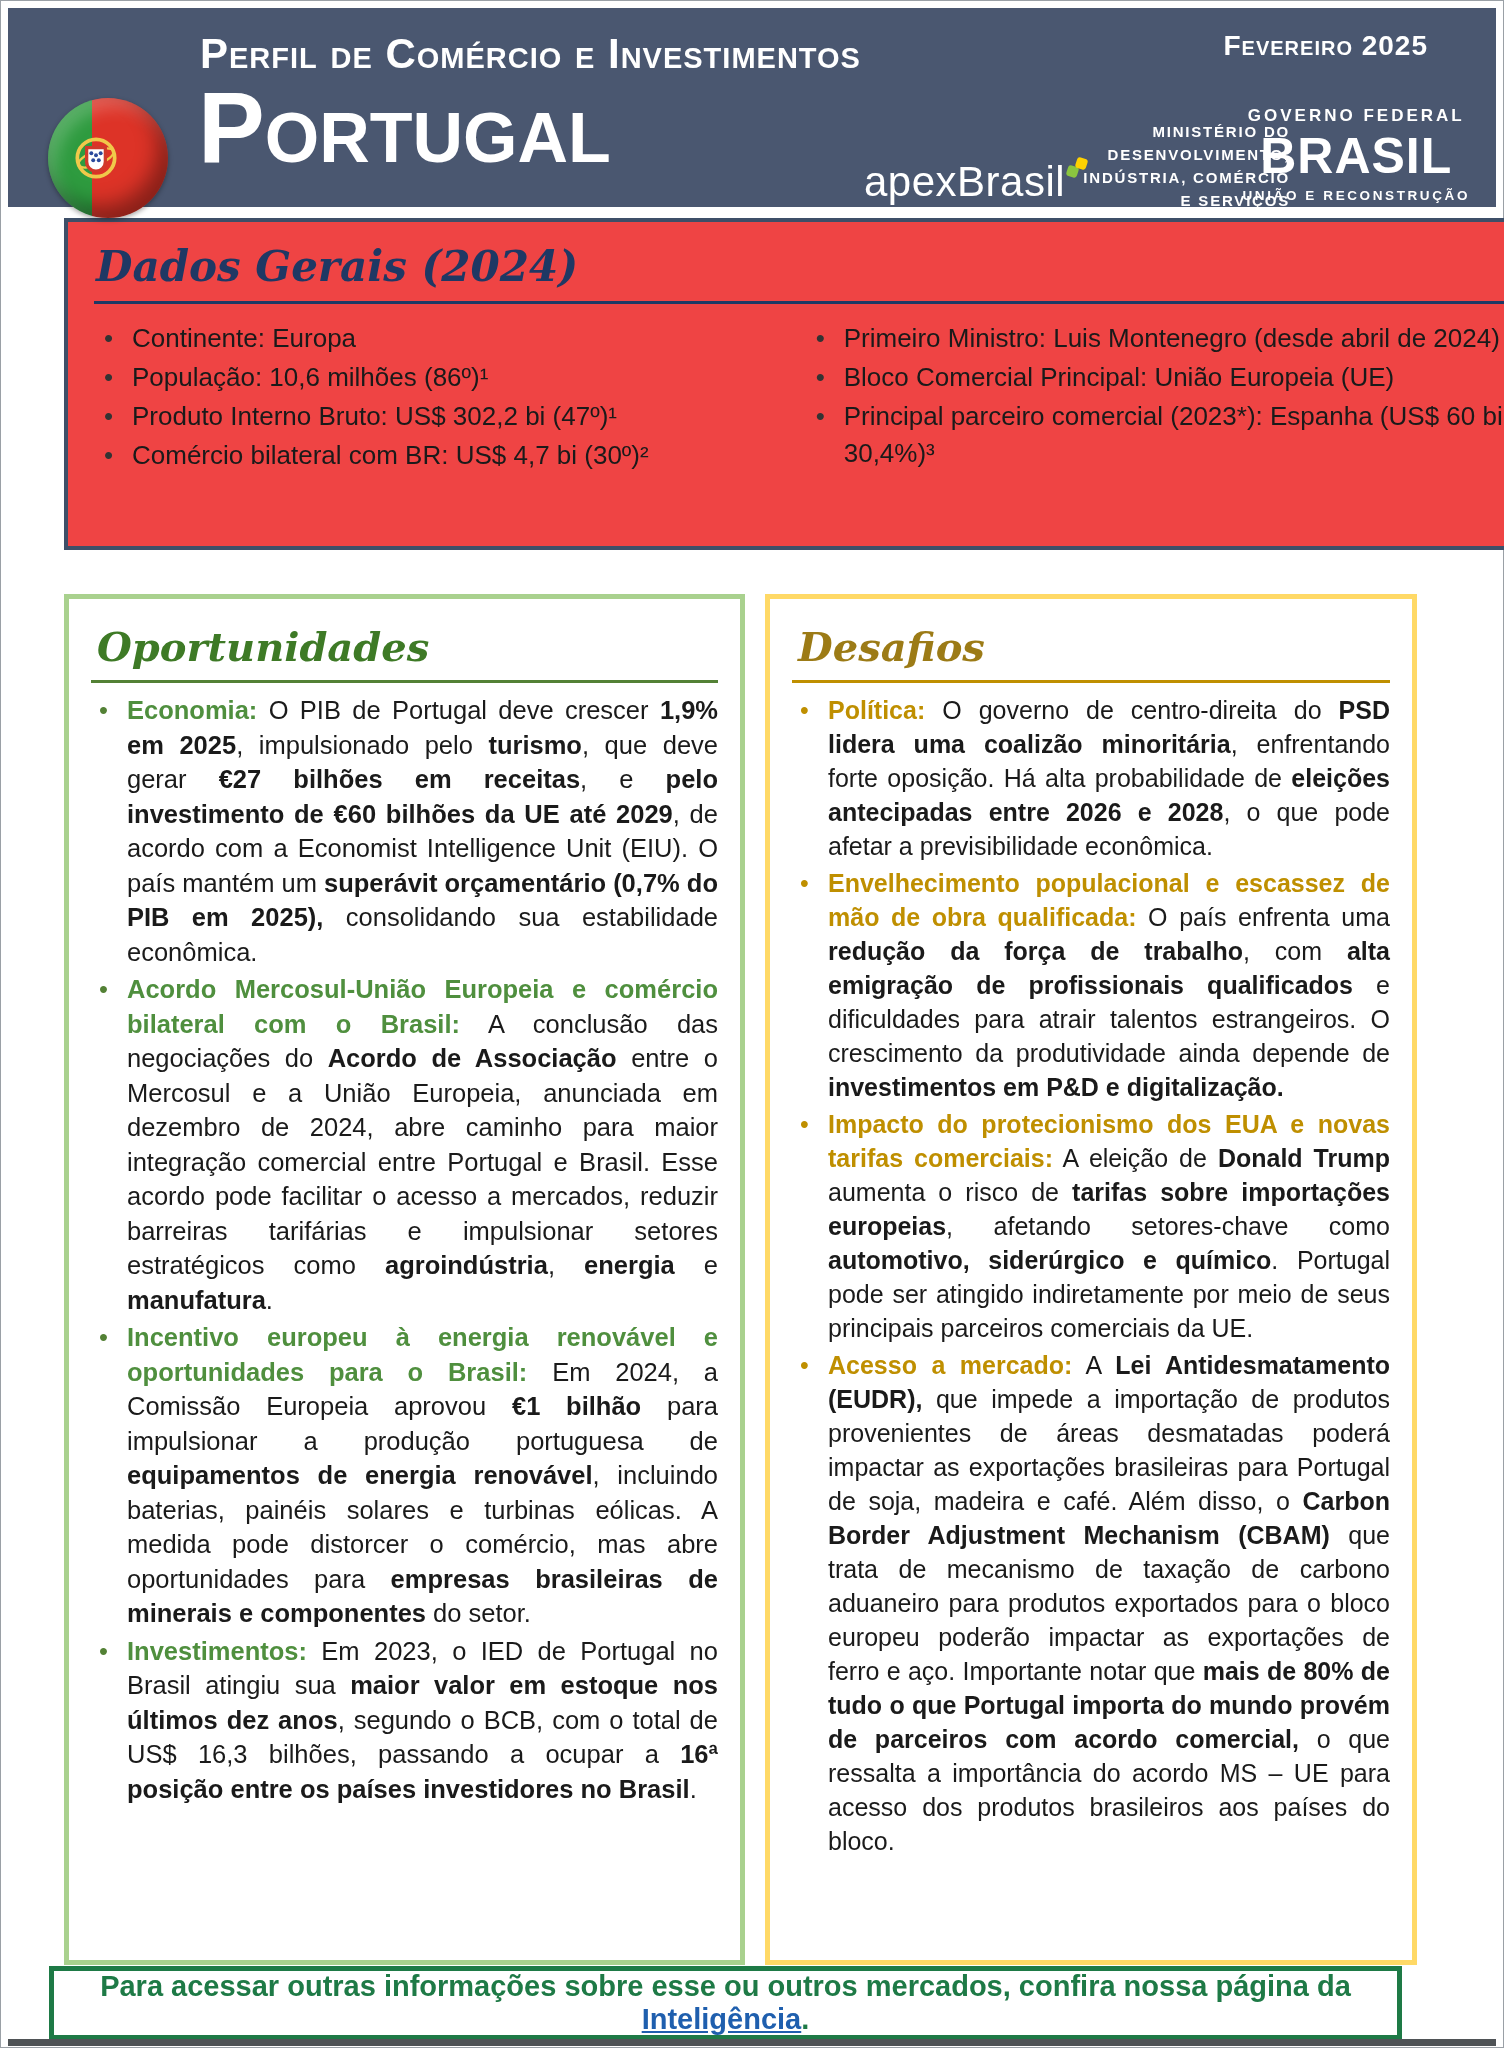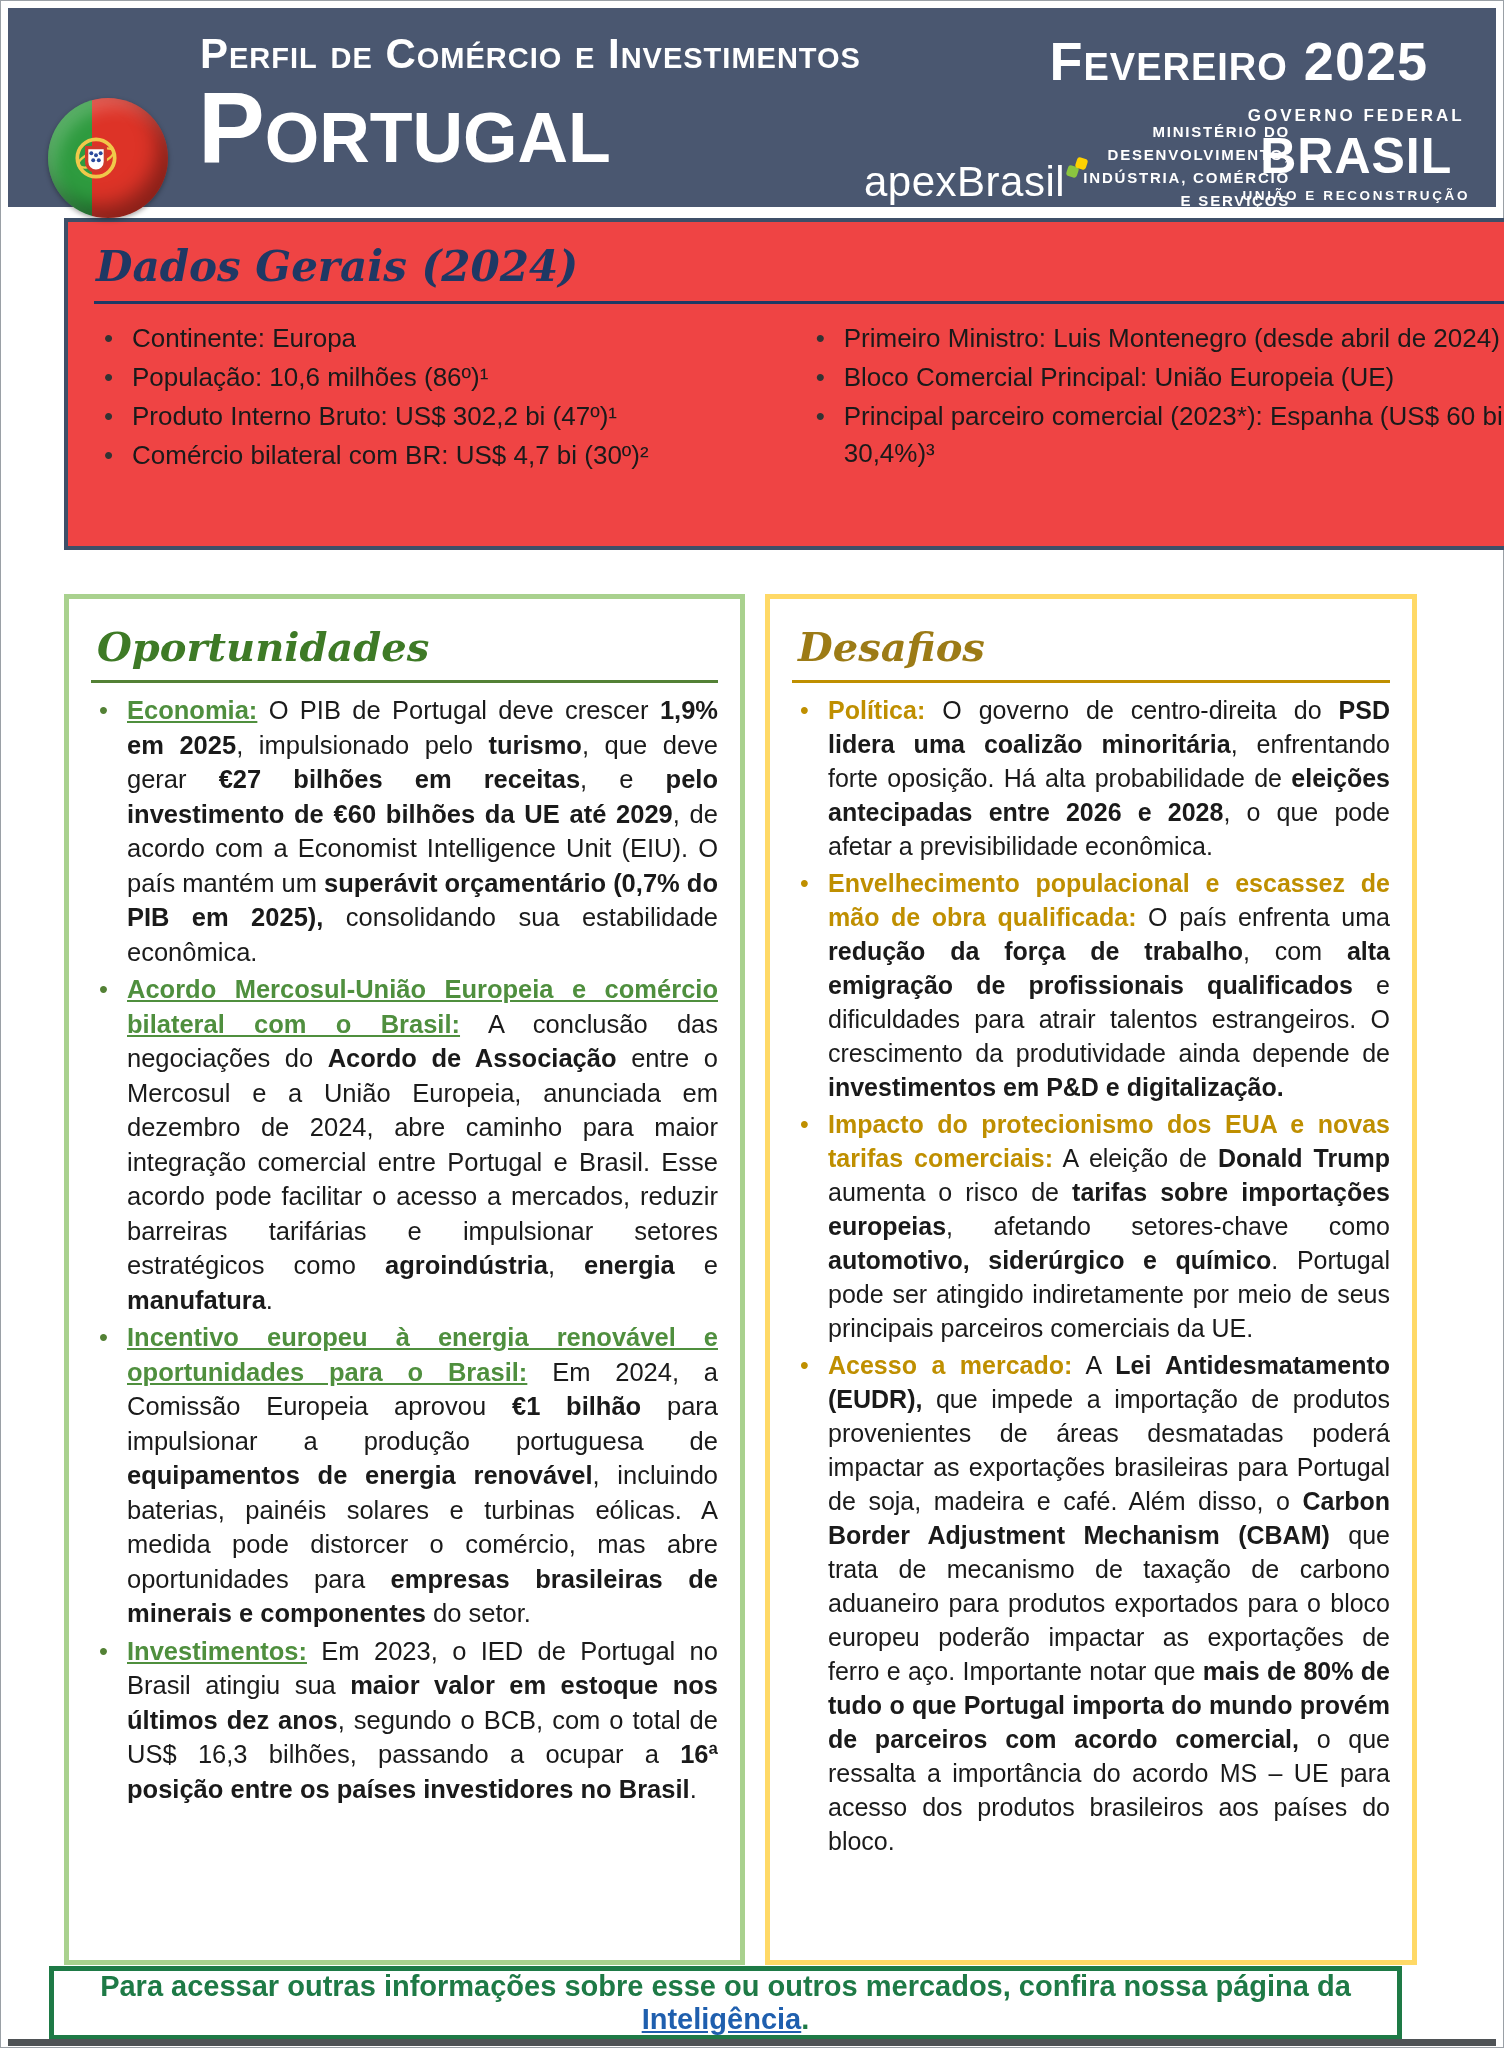--- a/index.html
+++ b/index.html
@@ -13,21 +13,21 @@
   html,body{background:#ffffff}
   body{font-family:"Liberation Sans",sans-serif;}
   #page{position:relative;width:1504px;height:2048px;background:#fff;overflow:hidden;
         box-shadow:inset 0 0 0 1px #9aa0a6;}
 
   
   .header{position:absolute;left:8px;top:8px;width:1488px;height:199px;background:var(--header-bg);}
   .kicker{position:absolute;left:192px;top:22px;color:#fff;font-weight:700;
           font-variant:small-caps;font-size:42px;letter-spacing:1px;white-space:nowrap;}
   .hdate{position:absolute;right:68px;top:22px;color:#fff;font-weight:700;
-         font-variant:small-caps;font-size:54px;letter-spacing:1px;white-space:nowrap;}
+         font-variant:small-caps;font-size:28px;letter-spacing:1px;white-space:nowrap;}
   .country{position:absolute;left:190px;top:64px;color:#fff;font-weight:700;
            font-variant:small-caps;font-size:100px;line-height:110px;letter-spacing:0;white-space:nowrap;}
   .flag{position:absolute;left:48px;top:98px;width:120px;height:120px;border-radius:50%;
         background:linear-gradient(90deg,var(--flag-green) 0 37%,var(--flag-red) 37% 100%);
         box-shadow:inset -10px -12px 20px rgba(0,0,0,.38), inset 8px 10px 16px rgba(255,255,255,.22), 0 2px 5px rgba(0,0,0,.35);
         z-index:5;}
   .flag svg{position:absolute;left:17%;top:50%;transform:translate(0,-50%);}
 
   .apex{position:absolute;left:856px;top:150px;color:#fff;font-size:42px;font-weight:500;letter-spacing:.5px;}
   .apex .spark{position:relative;display:inline-block;width:22px;height:26px;vertical-align:top;margin-left:2px;}
@@ -64,21 +64,21 @@
   .panel li{position:relative;padding-left:36px;margin-bottom:3px;}
   .panel li::before{content:"•";position:absolute;left:8px;}
   .panel .lead{font-weight:700;}
   .panel b{font-weight:700;color:var(--text-dark);}
 
   .panel.green{left:64px;width:681px;border:5px solid var(--green-border);}
   .panel.green h2{color:var(--green-title);}
   .panel.green .rule{border-color:var(--green-rule);}
   .panel.green ul{font-size:25.5px;line-height:34.5px;}
   .panel.green li::before{color:var(--green-rule);}
-  .panel.green .lead{color:var(--green-lead);text-decoration:underline;}
+  .panel.green .lead{color:var(--green-lead);}
 
   .panel.gold{left:765px;width:652px;border:5px solid var(--gold-border);}
   .panel.gold h2{color:var(--gold-title);}
   .panel.gold .rule{border-color:var(--gold-lead);}
   .panel.gold ul{font-size:25px;line-height:34px;}
   .panel.gold li::before{color:var(--gold-lead);}
   .panel.gold .lead{color:var(--gold-lead);}
 
   
   .footer{position:absolute;left:49px;top:1966px;width:1353px;height:74px;border:5px solid var(--footer-green);

